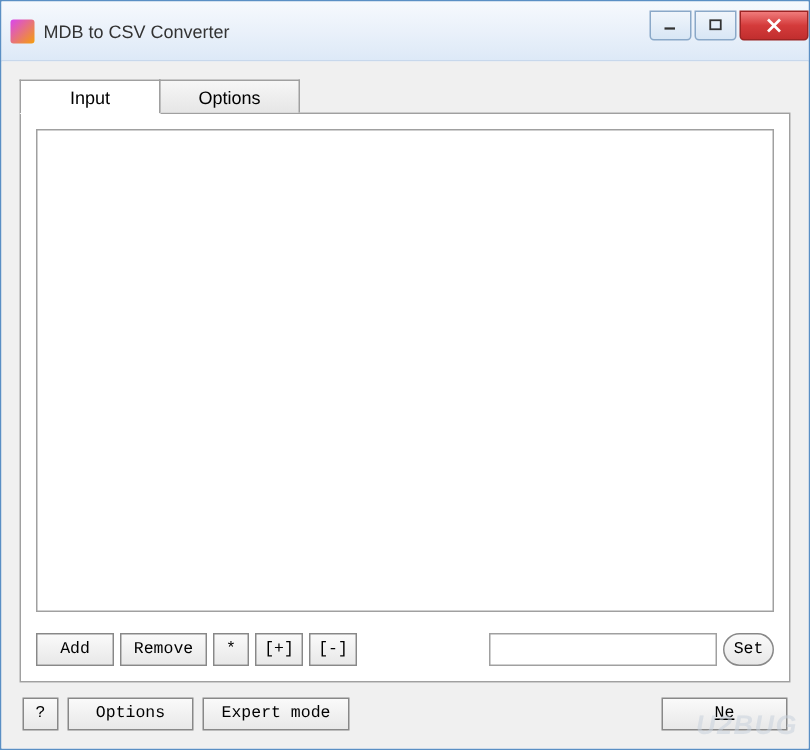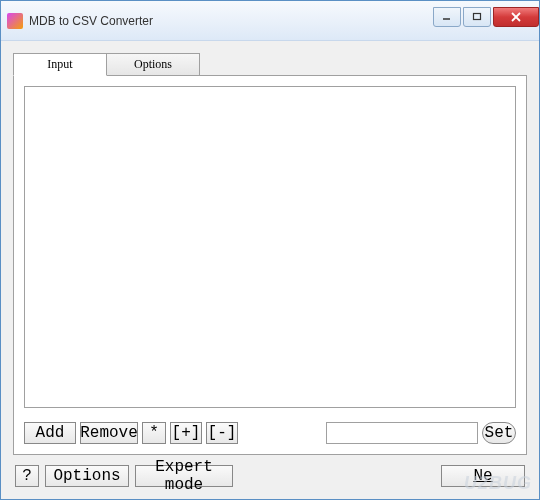--- a/index.html
+++ b/index.html
@@ -10,28 +10,28 @@
 .titlebar { height: 40px; background: linear-gradient(to bottom, #f6f9fd 0%, #eaf1fa 50%, #dde9f7 100%); border-bottom: 1px solid #c8d8ec; display: flex; align-items: center; padding: 0 0 0 6px; }
 .titlebar-icon { width: 16px; height: 16px; margin-right: 6px; background: linear-gradient(135deg, #d946ef 0%, #f59e0b 100%); border-radius: 2px; }
 .titlebar-text { flex: 1; color: #333; font-size: 12px; }
 .win-controls { display: flex; height: 20px; margin-top: -8px; }
 .win-btn { width: 28px; height: 20px; border: 1px solid #8aa8c8; border-radius: 0 0 3px 3px; margin-left: 2px; display: flex; align-items: center; justify-content: center; background: linear-gradient(to bottom, #f0f5fb 0%, #d8e6f5 100%); cursor: pointer; }
 .win-btn.close { width: 46px; background: linear-gradient(to bottom, #f07b7b 0%, #d43b3b 50%, #c12e2e 100%); border-color: #9c2424; color: #fff; }
 
 .client { flex: 1; background: #f0f0f0; padding: 12px; display: flex; flex-direction: column; }
 
 .tab-strip { display: flex; position: relative; z-index: 2; }
-.tab { width: 94px; height: 22px; border: 1px solid #a0a0a0; border-bottom: none; background: linear-gradient(to bottom, #f6f6f6 0%, #e6e6e6 100%); display: flex; align-items: center; justify-content: center; font-family: Liberation Serif, serif; font-size: 12px; cursor: pointer; margin-right: -1px; }
+.tab { width: 94px; height: 22px; border: 1px solid #a0a0a0; border-bottom: none; background: linear-gradient(to bottom, #f6f6f6 0%, #e6e6e6 100%); display: flex; align-items: center; justify-content: center; font-family: Liberation Sans, sans-serif; font-size: 12px; cursor: pointer; margin-right: -1px; }
 .tab.active { background: #fff; border-bottom: 1px solid #fff; margin-bottom: -1px; height: 23px; }
 
 .tab-panel { flex: 1; border: 1px solid #a0a0a0; background: #fff; padding: 10px; display: flex; flex-direction: column; position: relative; z-index: 1; }
 .listbox { flex: 1; border: 1px solid #a0a0a0; background: #fff; margin-bottom: 14px; }
 
 .row { display: flex; align-items: center; gap: 4px; }
-.btn { height: 22px; border: 1px solid #888; background: linear-gradient(to bottom, #fafafa 0%, #e8e8e8 100%); font-family: "Courier New", monospace; font-size: 16px; display: inline-flex; align-items: center; justify-content: center; cursor: pointer; padding: 0 8px; }
+.btn { height: 22px; border: 1px solid #888; background: linear-gradient(to bottom, #fafafa 0%, #e8e8e8 100%); font-family: "Courier New", monospace; font-size: 11px; display: inline-flex; align-items: center; justify-content: center; cursor: pointer; padding: 0 8px; }
 .btn-sm { width: 24px; padding: 0; }
 .btn-add { width: 52px; }
 .btn-remove { width: 58px; }
 .btn-set { width: 34px; border-radius: 11px; }
 .btn-settings { width: 84px; }
 .btn-expert { width: 98px; }
 .btn-next { width: 84px; text-decoration: underline; }
 .btn-help { width: 24px; padding: 0; }
 .input-text { height: 22px; border: 1px solid #a0a0a0; background: #fff; padding: 0 4px; font-size: 12px; }
 .spacer { flex: 1; }

